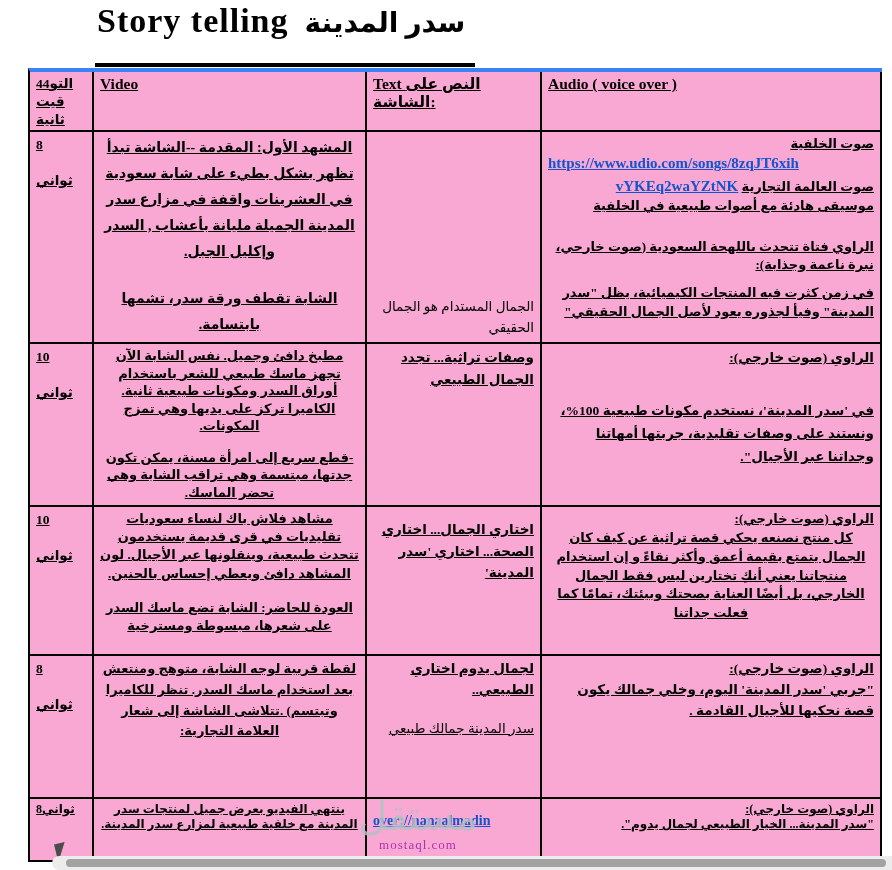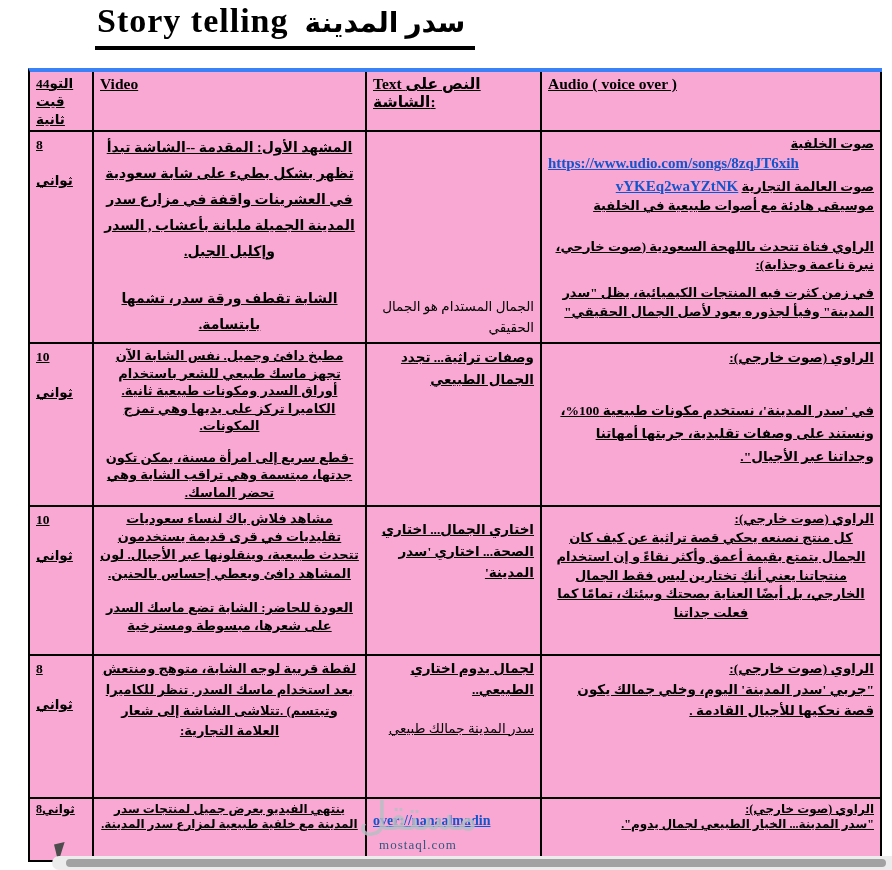--- a/index.html
+++ b/index.html
@@ -6,21 +6,21 @@
   body{
     width:892px;height:870px;background:#ffffff;overflow:hidden;position:relative;
     font-family:"Liberation Serif","DejaVu Sans",serif;color:#000;
   }
   .page{position:absolute;inset:0;background:#fff;}
 
   
   .title{
     position:absolute;left:95px;top:0px;margin:0;
     display:flex;align-items:baseline;gap:16px;
-    border-bottom:4px solid #000;padding:2px 10px 6px 2px;
+    border-bottom:4px solid #000;padding:2px 10px 23px 2px;
     font-weight:bold;
   }
   .t-en{font-size:34px;letter-spacing:1px;}
   .t-ar{font-size:28px;direction:rtl;}
 
   
   .tbl{
     position:absolute;left:28px;top:68px;
     display:grid;
     grid-template-columns:64px 273px 175px 340px;
@@ -79,21 +79,21 @@
 
   
   .screen-link{direction:ltr;text-align:left;margin-top:12px;font-size:14px;}
 
   
   .watermark{
     position:absolute;left:358px;top:795px;width:120px;
     text-align:center;color:#b9bfc4;opacity:.85;z-index:5;pointer-events:none;
   }
   .wm-ar{font-size:40px;font-weight:normal;direction:rtl;line-height:1.1;}
-  .wm-en{font-size:13px;letter-spacing:1px;margin-top:-2px;color:#0c4a6e;}
+  .wm-en{font-size:13px;letter-spacing:1px;margin-top:-2px;color:#a21caf;}
 
   
   .hscroll-track{
     position:absolute;left:52px;right:0;bottom:0;height:14px;
     background:#ececec;border-radius:7px 0 0 7px;
   }
   .hscroll-thumb{
     position:absolute;left:14px;right:6px;top:3px;height:8px;
     background:#a2a2a2;border-radius:4px;
   }

